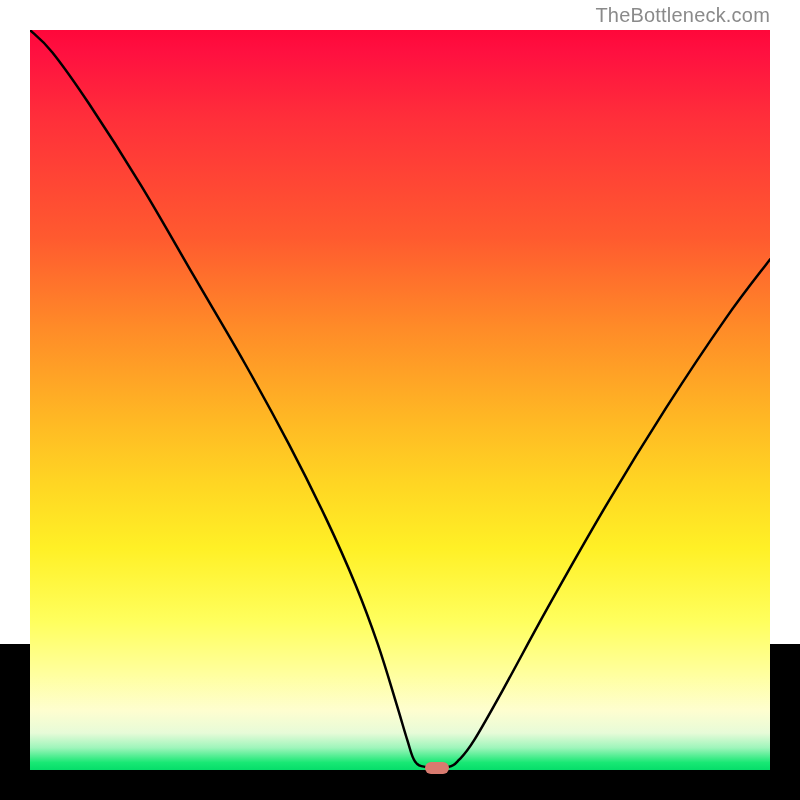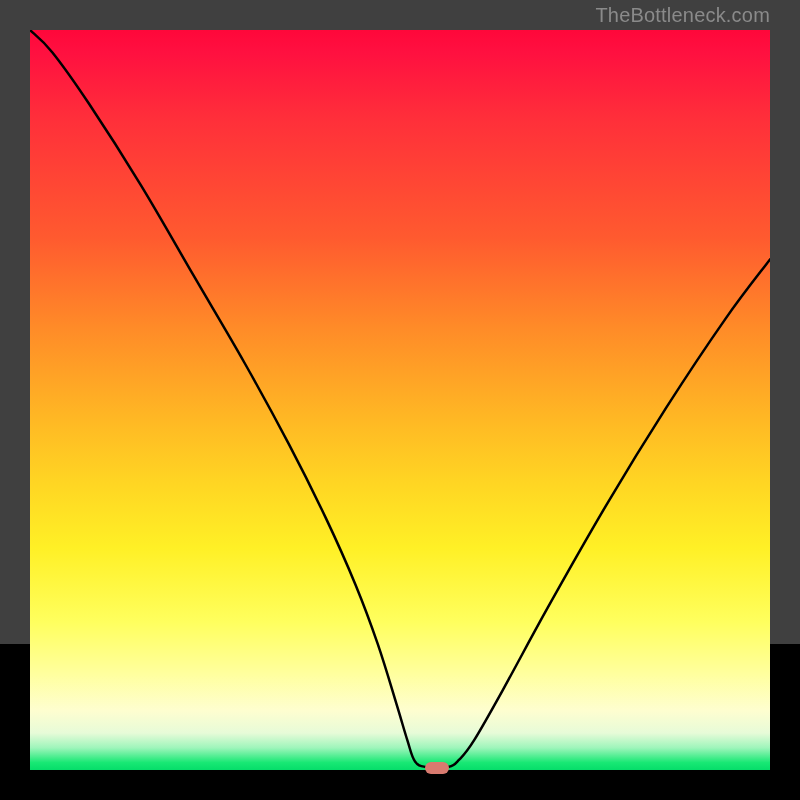--- a/index.html
+++ b/index.html
@@ -1,20 +1,20 @@
 <!DOCTYPE html>
 <html><head>
 <meta charset="utf-8">
 <style>
   * { margin: 0; padding: 0; box-sizing: border-box; }
   html, body { width: 800px; height: 800px; overflow: hidden; background: #000; }
   .frame {
     width: 800px;
     height: 644px;
-    background: #404040;
+    background: #ffffff;
     position: relative;
     padding-left: 6px;
   }
   .plot-area {
     position: absolute;
     left: 30px;
     top: 30px;
     width: 740px;
     height: 740px;
     background: linear-gradient(to bottom,

